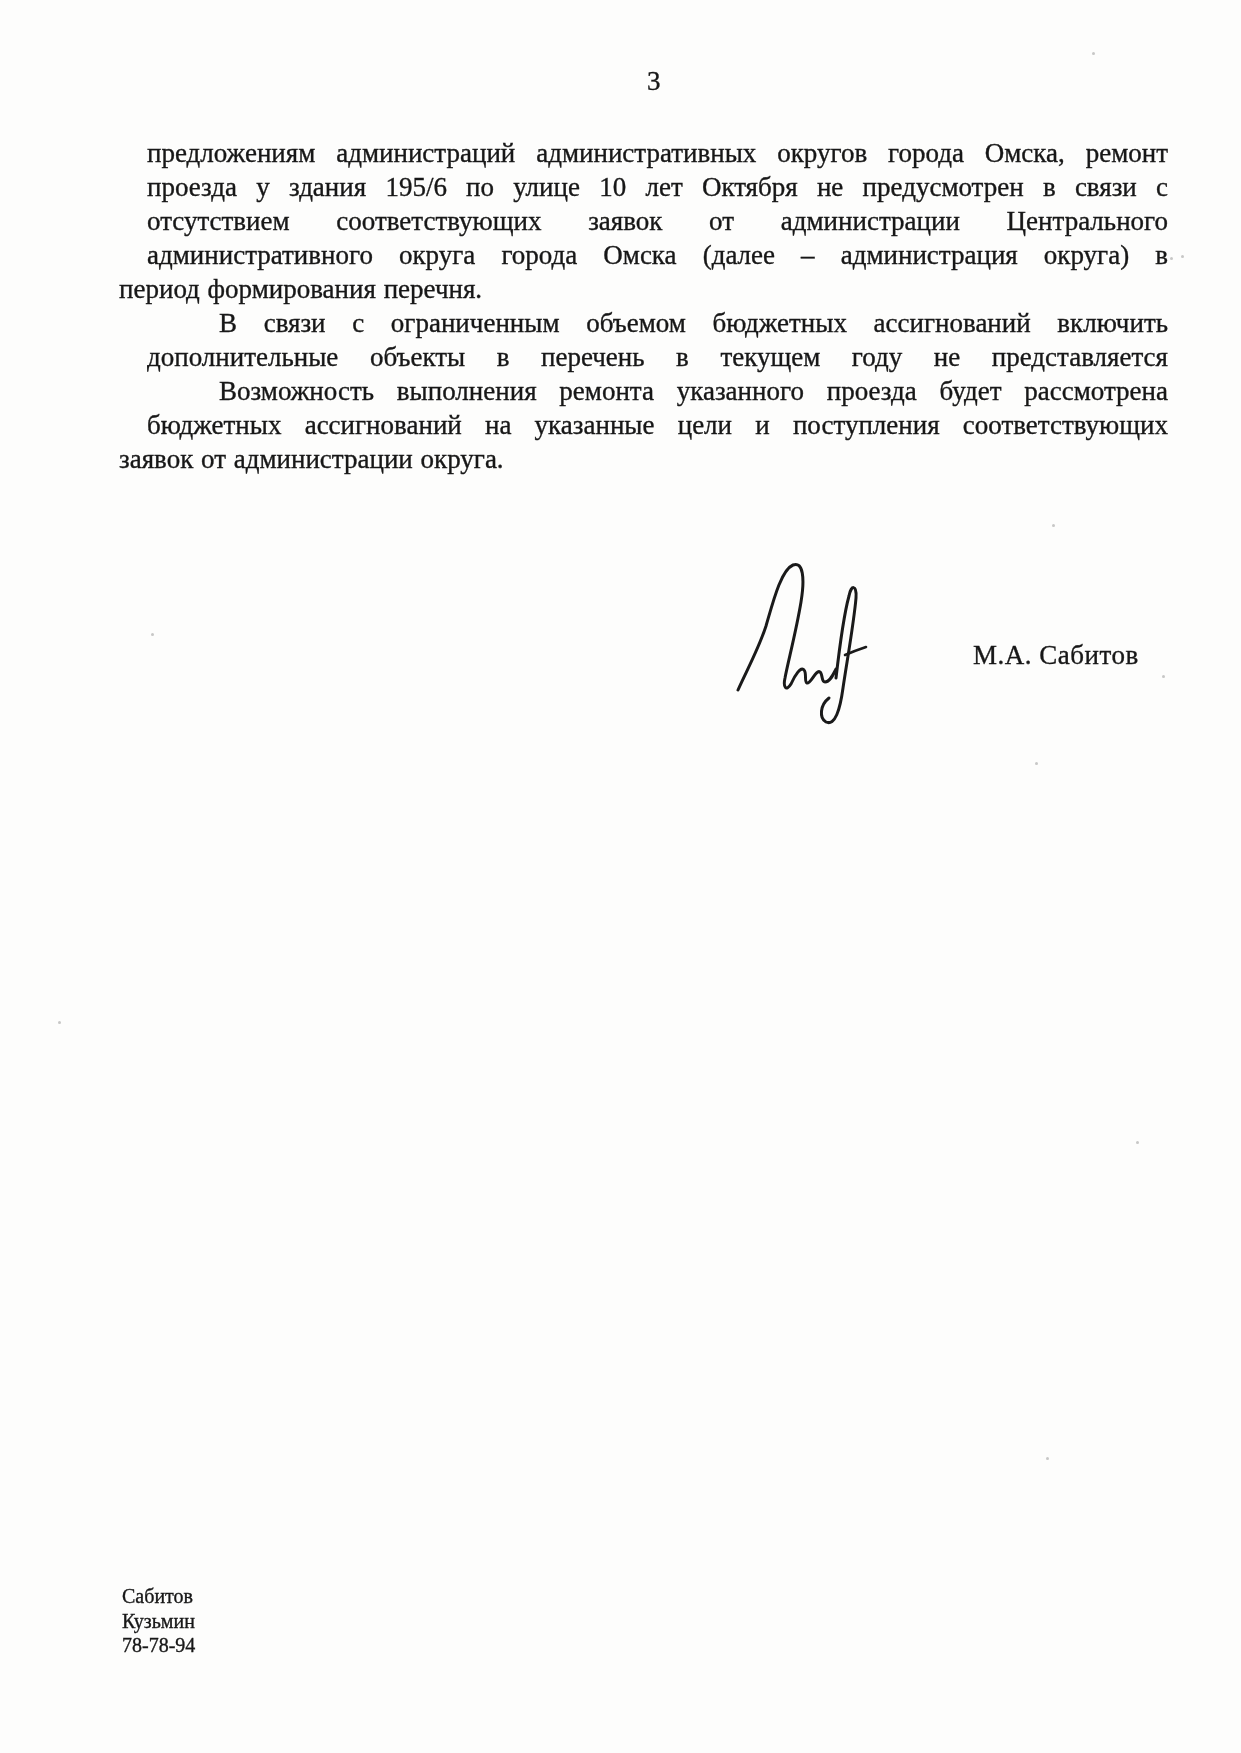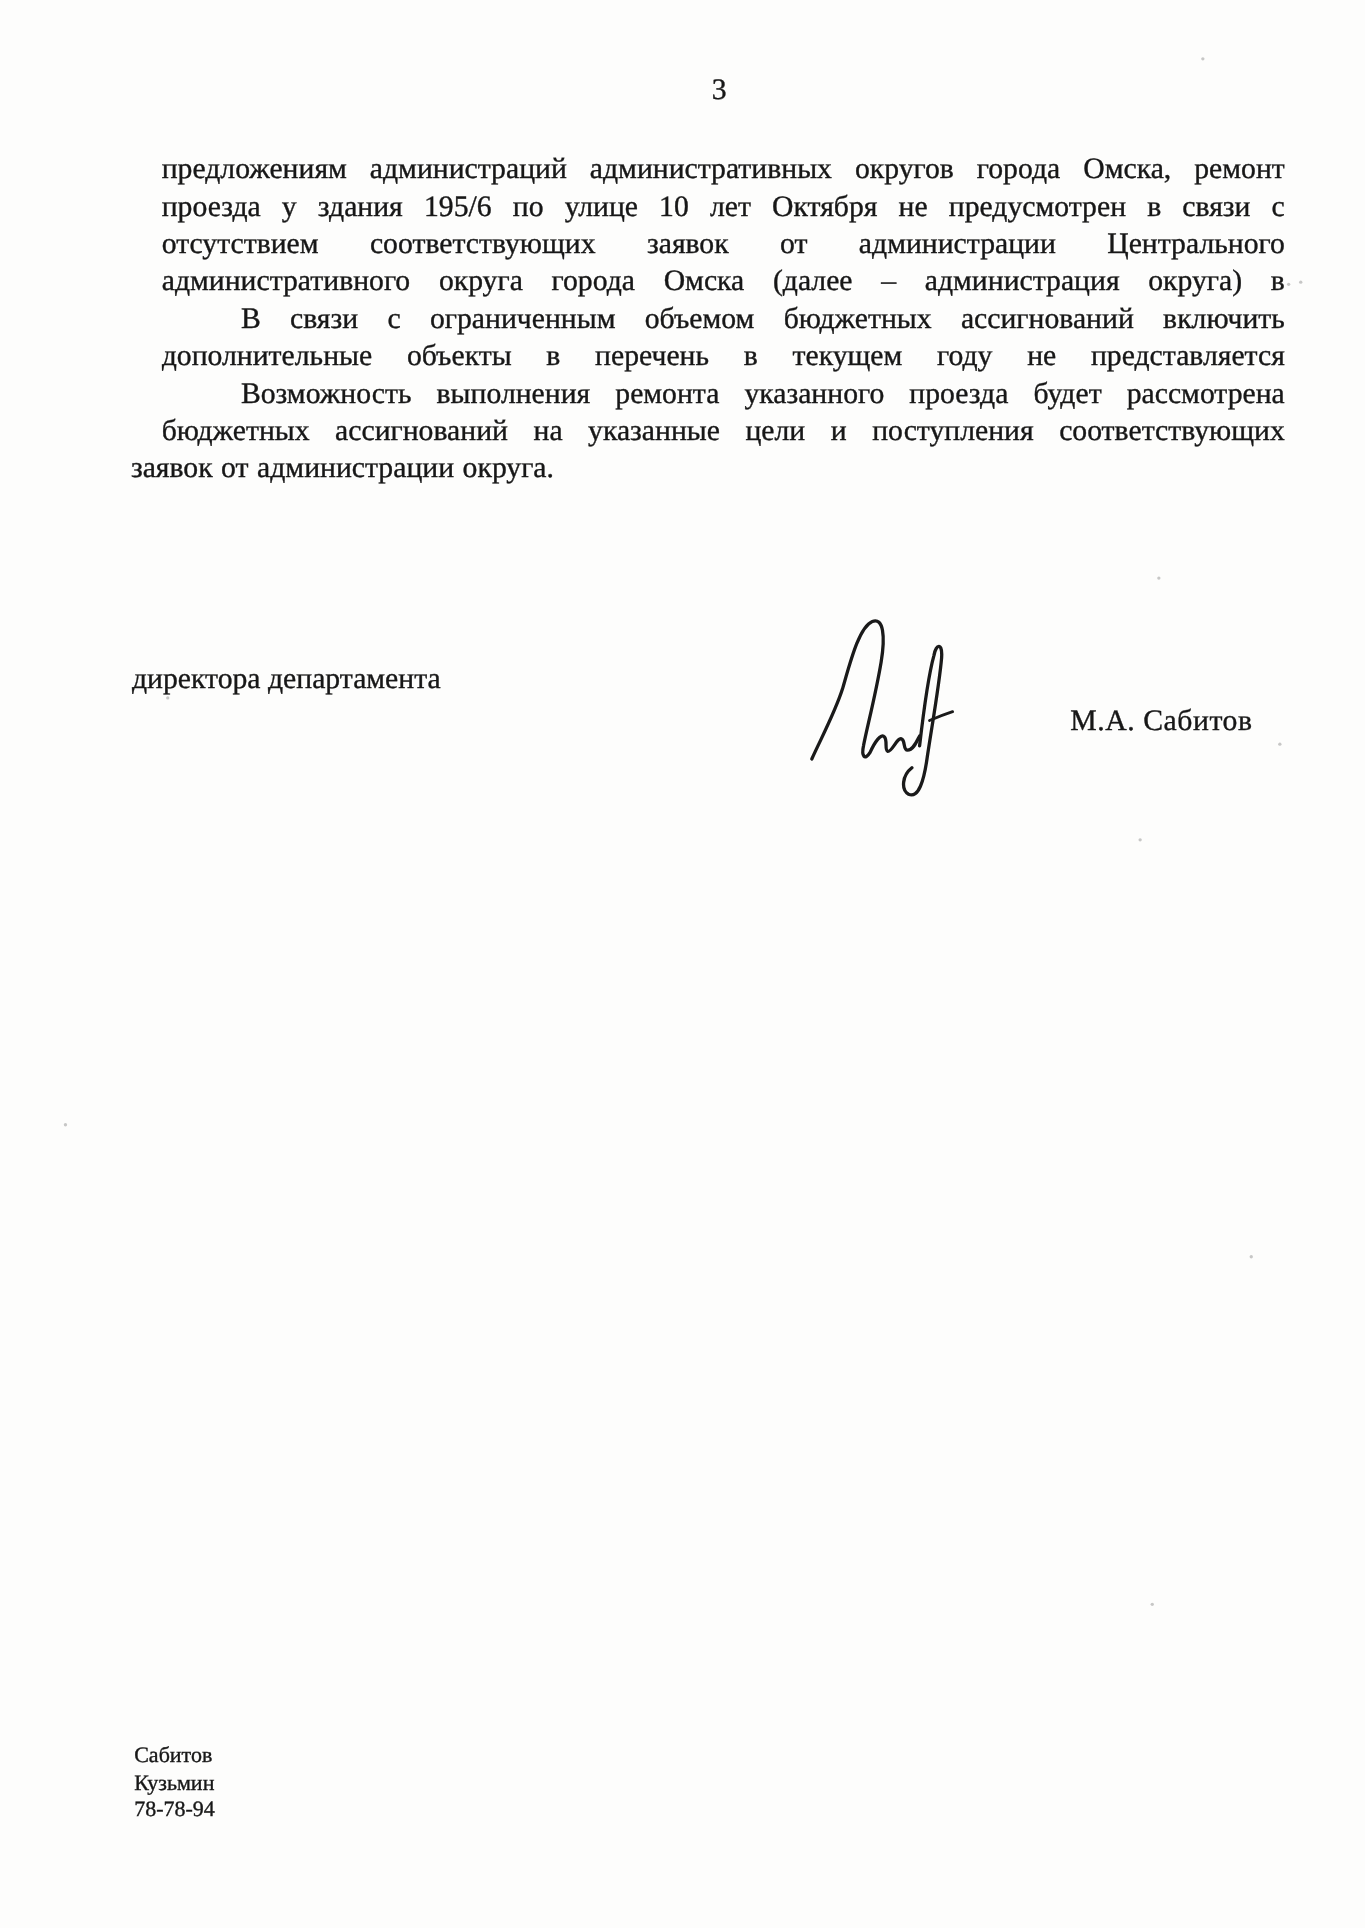--- a/index.html
+++ b/index.html
@@ -107,34 +107,34 @@
 <div class="page">
 
   <div class="page-number ink">3</div>
 
   <div class="doc-body ink">
     <div class="para">
       <div class="line jline">предложениям администраций административных округов города Омска, ремонт</div>
       <div class="line jline">проезда у здания 195/6 по улице 10 лет Октября не предусмотрен в связи с</div>
       <div class="line jline">отсутствием соответствующих заявок от администрации Центрального</div>
       <div class="line jline">административного округа города Омска (далее – администрация округа) в</div>
+      <div class="line">период формирования перечня.</div>
     </div>
     <div class="para">
       <div class="line jline indent">В связи с ограниченным объемом бюджетных ассигнований включить</div>
       <div class="line jline">дополнительные объекты в перечень в текущем году не представляется</div>
     </div>
     <div class="para">
       <div class="line jline indent">Возможность выполнения ремонта указанного проезда будет рассмотрена</div>
       <div class="line jline">бюджетных ассигнований на указанные цели и поступления соответствующих</div>
       <div class="line">заявок от администрации округа.</div>
     </div>
   </div>
 
   <div class="sig-title ink">
-    <div>директора департамента</div>
   </div>
 
   <svg class="signature-svg" viewBox="0 0 140 180" fill="none" xmlns="http://www.w3.org/2000/svg">
     <path d="M5,134 C14,114 26,92 33,70 C40,46 48,14 60,9 C70,5 72,22 68,46
              C63,76 55,106 52,122 C50,131 53,136 58,128
              C62,119 68,110 71,114 C74,117 71,126 74,127
              C78,128 83,113 87,116 C90,118 88,126 92,126
              C97,126 100,119 103,113" stroke="#1a1a1a" stroke-width="3" stroke-linecap="round"></path>
     <path d="M103,122 C106,96 111,58 116,40 C118,29 124,28 123,42
              C121,66 114,105 110,132 C107,154 102,170 93,166

